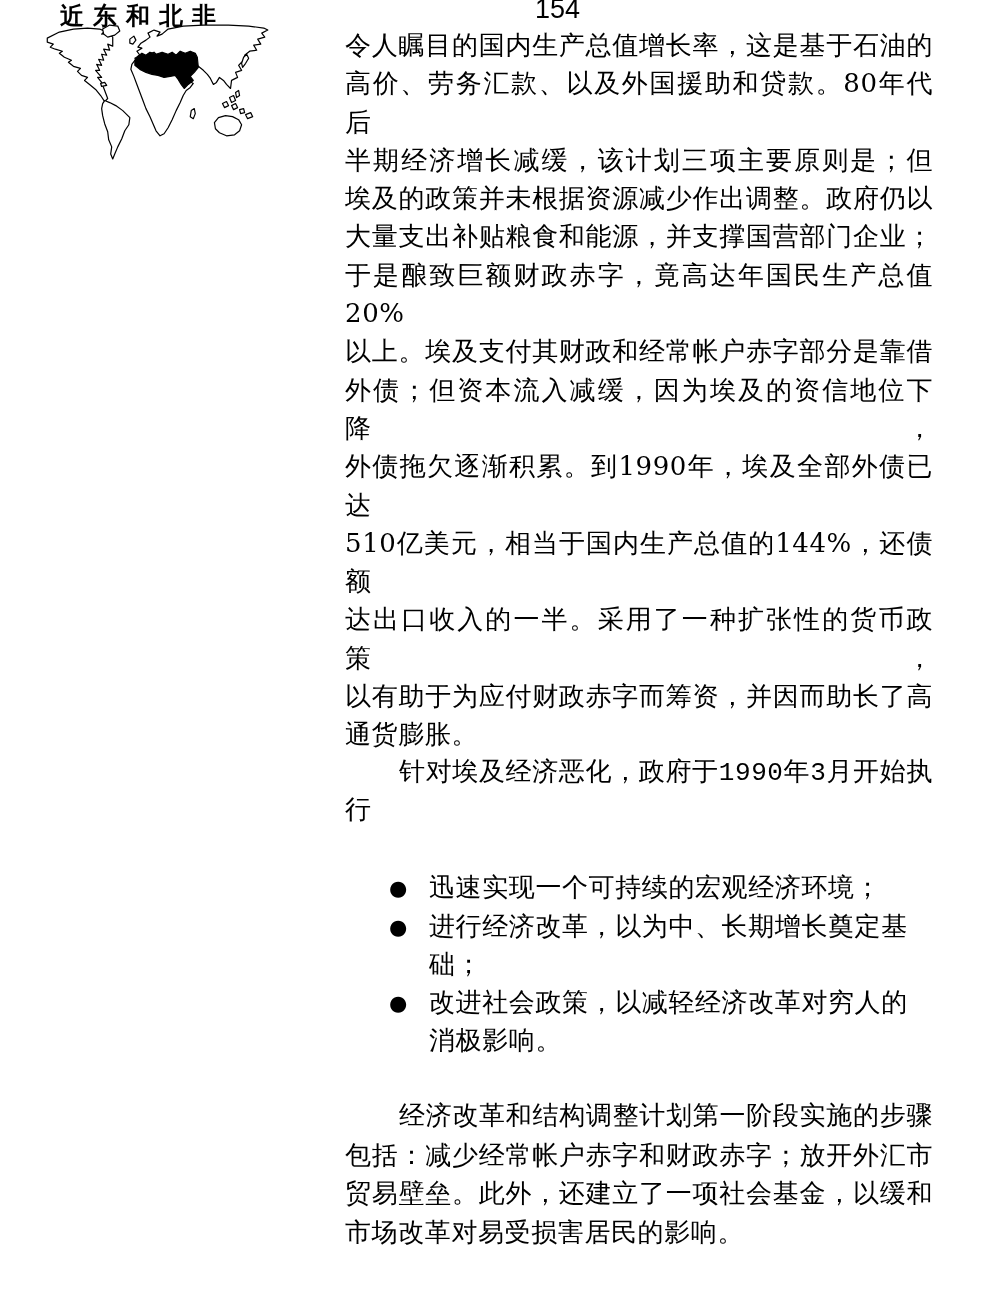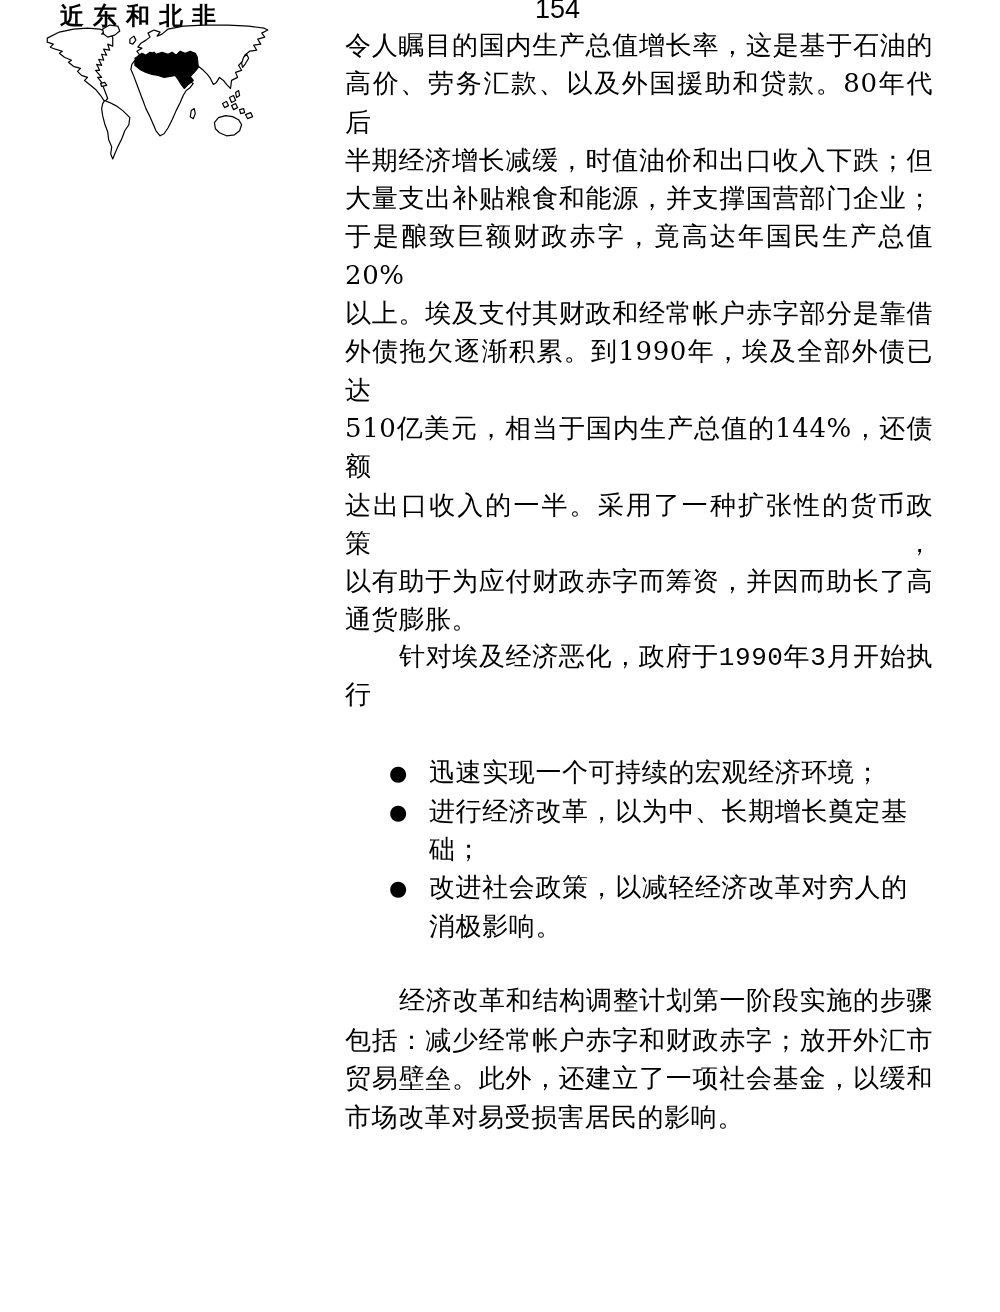--- a/index.html
+++ b/index.html
@@ -77,24 +77,26 @@
       <path d="M63,63 L67,62 L69,65 L64,66 Z"></path>
 
       <path class="mena" d="M97,40 L100,36 L104,33 L108,35 L112,32 L118,34 L124,32 L130,34 L134,32 L138,35 L142,31 L147,33 L152,31 L157,33 L159,37 L160,47 L156,52 L152,56 L155,60 L150,64 L146,68 L143,64 L140,59 L137,55 L132,56 L126,57 L120,55 L114,54 L108,52 L102,49 L97,45 Z"></path>
     </svg>
   </div>
 
   <div class="body-text" id="body-root">
       <div class="para">
         <div class="line just">令人瞩目的国内生产总值增长率，这是基于石油的</div>
         <div class="line just">高价、劳务汇款、以及外国援助和贷款。80年代后</div>
-        <div class="line just">半期经济增长减缓，时值油价和出口收入下跌；但</div>
+        <div class="line just">半期经济增长减缓，该计划三项主要原则是；但</div>
+        <div class="line just">埃及的政策并未根据资源减少作出调整。政府仍以</div>
         <div class="line just">大量支出补贴粮食和能源，并支撑国营部门企业；</div>
         <div class="line just">于是酿致巨额财政赤字，竟高达年国民生产总值20%</div>
         <div class="line just">以上。埃及支付其财政和经常帐户赤字部分是靠借</div>
+        <div class="line just">外债；但资本流入减缓，因为埃及的资信地位下降，</div>
         <div class="line just">外债拖欠逐渐积累。到1990年，埃及全部外债已达</div>
         <div class="line just">510亿美元，相当于国内生产总值的144%，还债额</div>
         <div class="line just">达出口收入的一半。采用了一种扩张性的货币政策，</div>
         <div class="line just">以有助于为应付财政赤字而筹资，并因而助长了高</div>
         <div class="line">通货膨胀。</div>
       </div>
       <div class="para">
         <div class="line indent just">针对埃及经济恶化，政府于1990年3月开始执行</div>
       </div>
       <div class="bullets">

